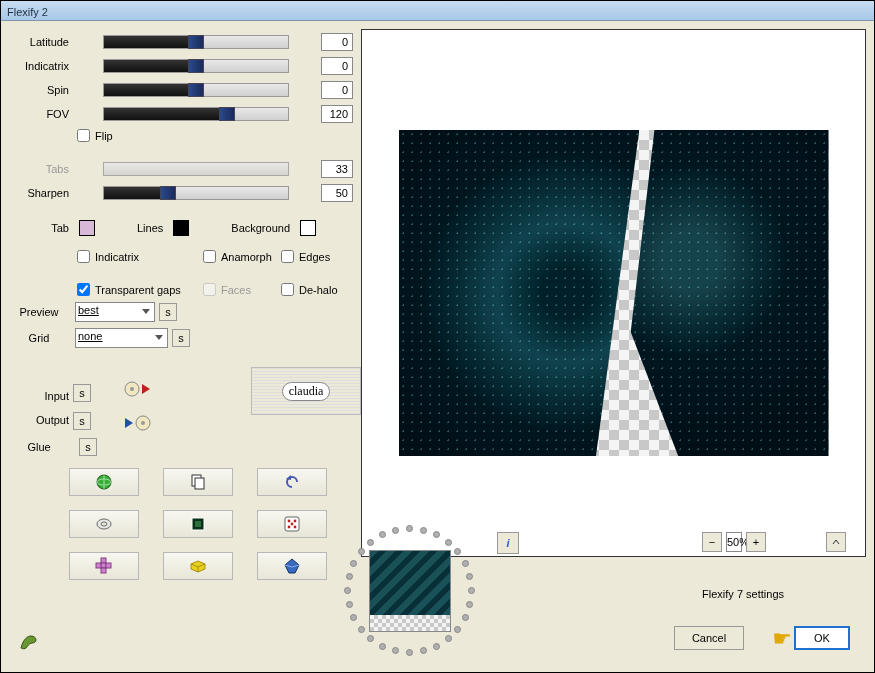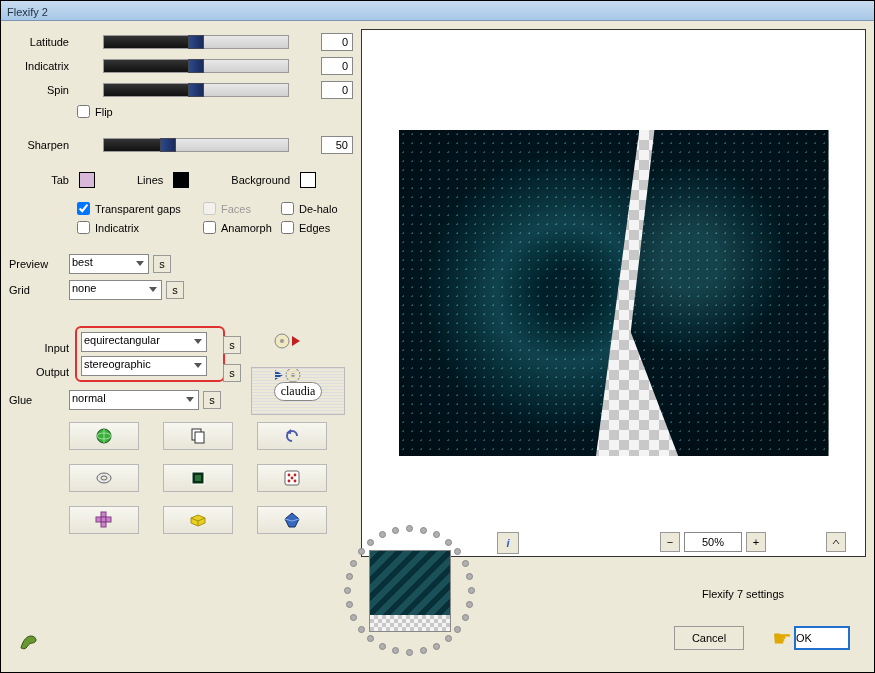--- a/index.html
+++ b/index.html
@@ -17,22 +17,22 @@
 .slider-thumb { position: absolute; top: -1px; width: 16px; height: 14px; background: linear-gradient(90deg,#2a4a8a,#1a2a5a); border: 1px solid #445; }
 .valbox { width: 32px; height: 18px; border: 1px solid #888; background: #fff; text-align: right; padding: 1px 4px 0 0; line-height: 14px; }
 .cbx-row { display: flex; align-items: center; gap: 18px; margin-bottom: 6px; margin-left: 68px; }
 .cbx { display: flex; align-items: center; gap: 5px; }
 .cbx input { width: 13px; height: 13px; }
 .cbx .lbl-inline { }
 .swatch-row { display: flex; align-items: center; gap: 10px; margin: 18px 0 14px 0; margin-left: 0; }
 .swatch-row .lbl { width: 60px; text-align: right; margin-right: 0; }
 .swatch { width: 16px; height: 16px; border: 1px solid #000; }
 .drop-row { display: flex; align-items: center; margin-bottom: 6px; }
-.drop-row .lbl { width: 60px; text-align: left; margin-right: 0; }
-.drop { height: 20px; border: 1px solid #888; background: #fff; padding: 1px 2px; position: relative; }
+.drop-row .lbl { width: 60px; text-align: center; margin-right: 6px; }
+.drop { height: 20px; border: 1px solid #888; background: #fff; padding: 1px 2px; position: relative; text-decoration: underline; }
 .drop::after { content: ""; position: absolute; right: 4px; top: 6px; border-left: 4px solid transparent; border-right: 4px solid transparent; border-top: 5px solid #555; }
 .sbtn { width: 18px; height: 18px; border: 1px solid #999; background: #ece9d8; margin-left: 4px; display: flex; align-items: center; justify-content: center; font-size: 10px; }
 .highlight-box { border: 2px solid #e03030; border-radius: 6px; padding: 4px; margin-bottom: 4px; margin-left: 60px; width: 150px; }
 .highlight-box .drop { width: 126px; }
 .btn-grid { margin-left: 60px; margin-top: 12px; display: grid; grid-template-columns: repeat(3, 70px); gap: 14px 24px; }
 .icon-btn { width: 70px; height: 28px; border: 1px solid #b8b8b8; background: linear-gradient(#f8f7f0,#e8e6d8); display: flex; align-items: center; justify-content: center; }
 .icon-glyph { width: 18px; height: 18px; }
 .preview-area { background: #fff; border: 1px solid #333; margin: 8px 8px 0 0; height: 528px; display: flex; align-items: center; justify-content: center; position: relative; }
 .preview-img { width: 430px; height: 326px; position: relative; }
 .checker { background-image: linear-gradient(45deg,#c8c8c8 25%,transparent 25%,transparent 75%,#c8c8c8 75%),linear-gradient(45deg,#c8c8c8 25%,#f4f4f4 25%,#f4f4f4 75%,#c8c8c8 75%); background-size: 20px 20px; background-position: 0 0,10px 10px; position: absolute; inset: 0; }
@@ -41,28 +41,28 @@
 .swirl-dots { position: absolute; inset:0; background: radial-gradient(circle,#4a8a92 1px,transparent 1px); background-size: 9px 9px; mix-blend-mode: screen; opacity: .5; }
 .thumb-dotted { position: absolute; left:342px; bottom:14px; width: 134px; height: 134px; }
 .dotted-ring { position: absolute; inset:0; border-radius: 50%; }
 .dotted-ring span { position:absolute; width:7px; height:7px; border-radius:50%; background:#b0b0b0; border:1px solid #888; }
 .thumb-inner { position:absolute; left:26px; top:26px; width:82px; height:82px; background:#052028; border:1px solid #888; }
 .thumb-tex { position:absolute; inset:0; background: repeating-linear-gradient(135deg,#1a5058 0 6px,#083038 6px 12px); }
 .thumb-check { position:absolute; bottom:0; right:0; width:100%; height:16px; background-image: linear-gradient(45deg,#c8c8c8 25%,transparent 25%,transparent 75%,#c8c8c8 75%),linear-gradient(45deg,#c8c8c8 25%,#f4f4f4 25%,#f4f4f4 75%,#c8c8c8 75%); background-size:8px 8px; background-position:0 0,4px 4px; }
 .info-btn { position:absolute; left:496px; bottom:118px; width:22px; height:22px; border:1px solid #999; background:#ece9d8; color:#2a5adc; font-weight:bold; font-family: Georgia, serif; font-style:italic; display:flex; align-items:center; justify-content:center; }
 .zoom-group { position:absolute; right:108px; bottom:120px; display:flex; gap:4px; align-items:center; }
 .mini-btn { width:20px; height:20px; border:1px solid #999; background:#ece9d8; display:flex; align-items:center; justify-content:center; }
-.zoom-val { width:58px; height:20px; border:1px solid #888; background:#fff; text-align:center; line-height:18px; }
+.zoom-val { width:16px; height:20px; border:1px solid #888; background:#fff; text-align:center; line-height:18px; }
 .collapse-btn { position:absolute; right:28px; bottom:120px; width:20px; height:20px; border:1px solid #999; background:#ece9d8; display:flex; align-items:center; justify-content:center; }
 .settings-label { position:absolute; right:90px; bottom:72px; }
 .cancel-btn { position:absolute; right:130px; bottom:22px; width:70px; height:24px; border:1px solid #999; background:#ece9d8; line-height:22px; text-align:center; }
-.ok-btn { position:absolute; right:24px; bottom:22px; width:56px; height:24px; border:2px solid #2070d0; background:#fff; line-height:20px; }
+.ok-btn { position:absolute; right:24px; bottom:22px; width:56px; height:24px; border:2px solid #2070d0; background:#fff; line-height:20px; text-align:center; }
 .hand-cursor { position:absolute; right:82px; bottom:20px; font-size:22px; color:#e0a800; }
 .snake-icon { position:absolute; left:16px; bottom:18px; width:24px;height:24px; }
-.watermark { position:absolute; top:366px; left:250px; width:94px; height:48px; background:repeating-linear-gradient(#ddd,#ddd 1px,transparent 1px,transparent 3px); display:flex; align-items:center; justify-content:center; border:1px solid #bbb; }
+.watermark { position:absolute; top:366px; left:250px; width:110px; height:48px; background:repeating-linear-gradient(#ddd,#ddd 1px,transparent 1px,transparent 3px); display:flex; align-items:center; justify-content:center; border:1px solid #bbb; }
 .watermark span { background:#fff; border-radius:10px; padding:1px 6px; font-family:cursive; font-size:12px; border:1px solid #888; }
 .disc-btn { width:32px; height:22px; display:flex; align-items:center; justify-content:center; gap:1px; }
 svg { display:block; }
 </style>
 </head>
 <body>
 
 <div class="window">
   <div class="titlebar">
     <span>Flexify 2</span>
@@ -90,28 +90,42 @@
 
       <div class="row">
         <div class="lbl">Spin</div>
         <div class="slider-track">
           <div class="slider-fill" style="width:50%"></div>
             <div class="slider-thumb" style="left:calc(50% - 8px)"></div>
         </div>
         <div class="valbox">0</div>
       </div>
 
+      <div class="row">
+        <div class="lbl">FOV</div>
+        <div class="slider-track">
+          <div class="slider-fill" style="width:67%"></div>
+            <div class="slider-thumb" style="left:calc(67% - 8px)"></div>
+        </div>
+        <div class="valbox">120</div>
+      </div>
 
       <div class="cbx-row" style="margin-left:68px; margin-top:4px; margin-bottom:18px;">
         <label class="cbx">
           <input type="checkbox" style="">
           <span class="lbl-inline">Flip</span>
         </label>
       </div>
 
+      <div class="row">
+        <div class="lbl lbl-disabled">Tabs</div>
+        <div class="slider-track" style="opacity:.8">
+        </div>
+        <div class="valbox">33</div>
+      </div>
 
       <div class="row">
         <div class="lbl">Sharpen</div>
         <div class="slider-track">
           <div class="slider-fill" style="width:35%"></div>
             <div class="slider-thumb" style="left:calc(35% - 8px)"></div>
         </div>
         <div class="valbox">50</div>
       </div>
 
@@ -119,47 +133,47 @@
         <div class="lbl">Tab</div>
         <div class="swatch" style="background:#d8b8d8"></div>
         <div style="width:22px"></div>
         <span>Lines</span>
         <div class="swatch" style="background:#000"></div>
         <div style="width:22px"></div>
         <span>Background</span>
         <div class="swatch" style="background:#fff"></div>
       </div>
 
+      <div class="cbx-row" style="margin-bottom:20px">
+        <label class="cbx" style="width:108px">
+          <input type="checkbox" style="">
+          <span>Indicatrix</span>
+        </label>
+        <label class="cbx" style="width:60px">
+          <input type="checkbox" style="">
+          <span>Anamorph</span>
+        </label>
+        <label class="cbx">
+          <input type="checkbox" style="">
+          <span>Edges</span>
+        </label>
+      </div>
+
       <div class="cbx-row">
         <label class="cbx" style="width:108px">
           <input type="checkbox" checked="" style="">
           <span>Transparent gaps</span>
         </label>
         <label class="cbx" style="width:60px; color:#999">
           <input type="checkbox" disabled="" style="">
           <span>Faces</span>
         </label>
         <label class="cbx">
           <input type="checkbox" style="">
           <span>De-halo</span>
-        </label>
-      </div>
-
-      <div class="cbx-row" style="margin-bottom:20px">
-        <label class="cbx" style="width:108px">
-          <input type="checkbox" style="">
-          <span>Indicatrix</span>
-        </label>
-        <label class="cbx" style="width:60px">
-          <input type="checkbox" style="">
-          <span>Anamorph</span>
-        </label>
-        <label class="cbx">
-          <input type="checkbox" style="">
-          <span>Edges</span>
         </label>
       </div>
 
       <div class="drop-row">
         <div class="lbl">Preview</div>
         <div class="drop" style="width:80px"><span>best</span></div>
         <div class="sbtn">
             <span>s</span>
           </div>
       </div>
@@ -169,28 +183,20 @@
         <div class="drop" style="width:93px"><span>none</span></div>
         <div class="sbtn">
             <span>s</span>
           </div>
       </div>
 
       <div style="display:flex; align-items:center;">
         <div style="width:60px; text-align:right; padding-top:8px; margin-right:6px;">
           <div style="margin-bottom:12px">Input</div>
           <div>Output</div>
-        </div>
-        <div class="highlight-box" style="margin-left:0">
-          <div style="margin-bottom:4px">
-            <div class="drop"><span>equirectangular</span></div>
-          </div>
-          <div>
-            <div class="drop"><span>stereographic</span></div>
-          </div>
         </div>
         <div style="display:flex; flex-direction:column; gap:10px; margin-top:6px; margin-left:-6px;">
           <div class="sbtn">
               <span>s</span>
             </div>
           <div class="sbtn">
               <span>s</span>
             </div>
         </div>
         <div style="display:flex; flex-direction:column; gap:12px; margin-left:30px; margin-top:4px;">
@@ -210,21 +216,20 @@
             <svg width="16" height="16">
                 <circle cx="8" cy="8" r="7" fill="#f0e8c0" stroke="#888"></circle>
                 <circle cx="8" cy="8" r="2" fill="#999"></circle>
               </svg>
           </div>
         </div>
       </div>
 
       <div class="drop-row" style="margin-top:4px">
         <div class="lbl">Glue</div>
-        <div class="drop" style="width:130px"><span>normal</span></div>
         <div class="sbtn">
             <span>s</span>
           </div>
       </div>
 
       <div class="btn-grid">
         <div class="icon-btn">
           <svg class="icon-glyph" viewBox="0 0 18 18">
               <circle cx="9" cy="9" r="7" fill="#38b038" stroke="#165016"></circle>
               <ellipse cx="9" cy="9" rx="7" ry="3" fill="none" stroke="#a0e0a0"></ellipse>

